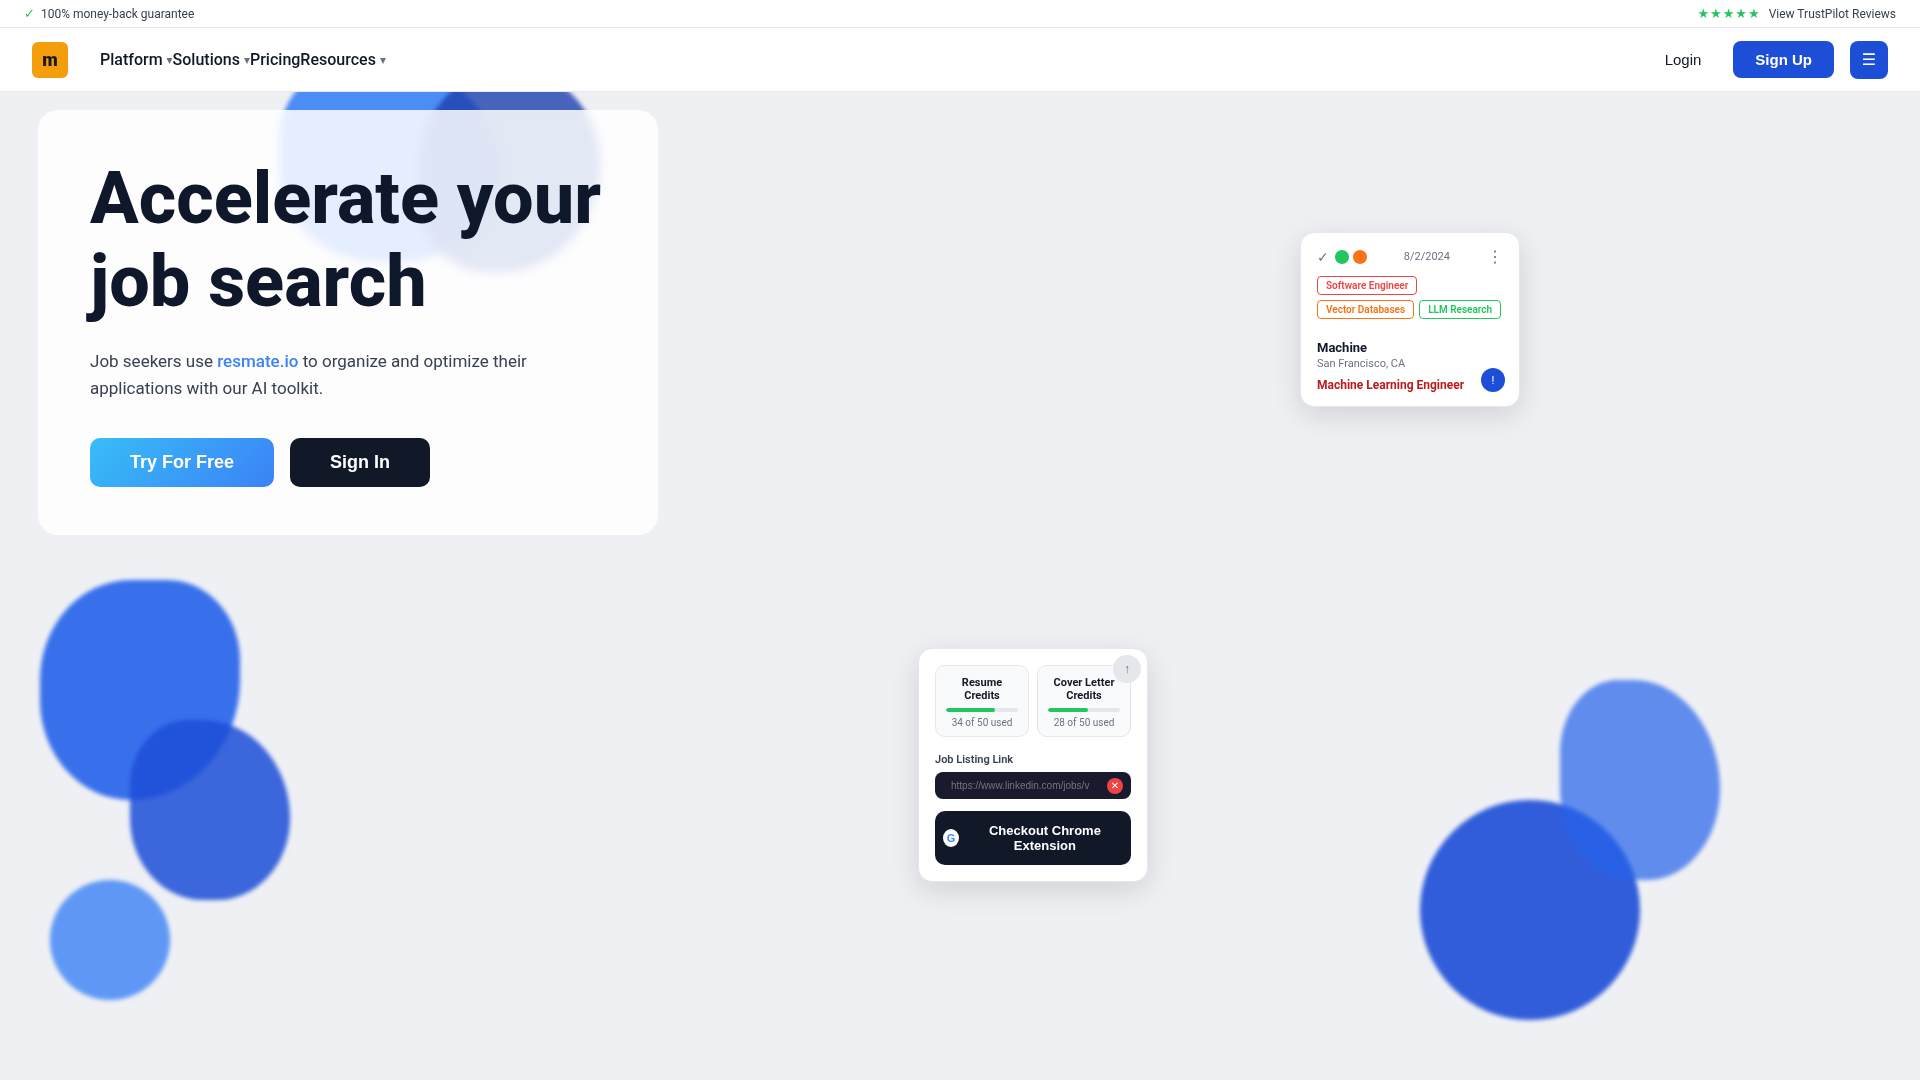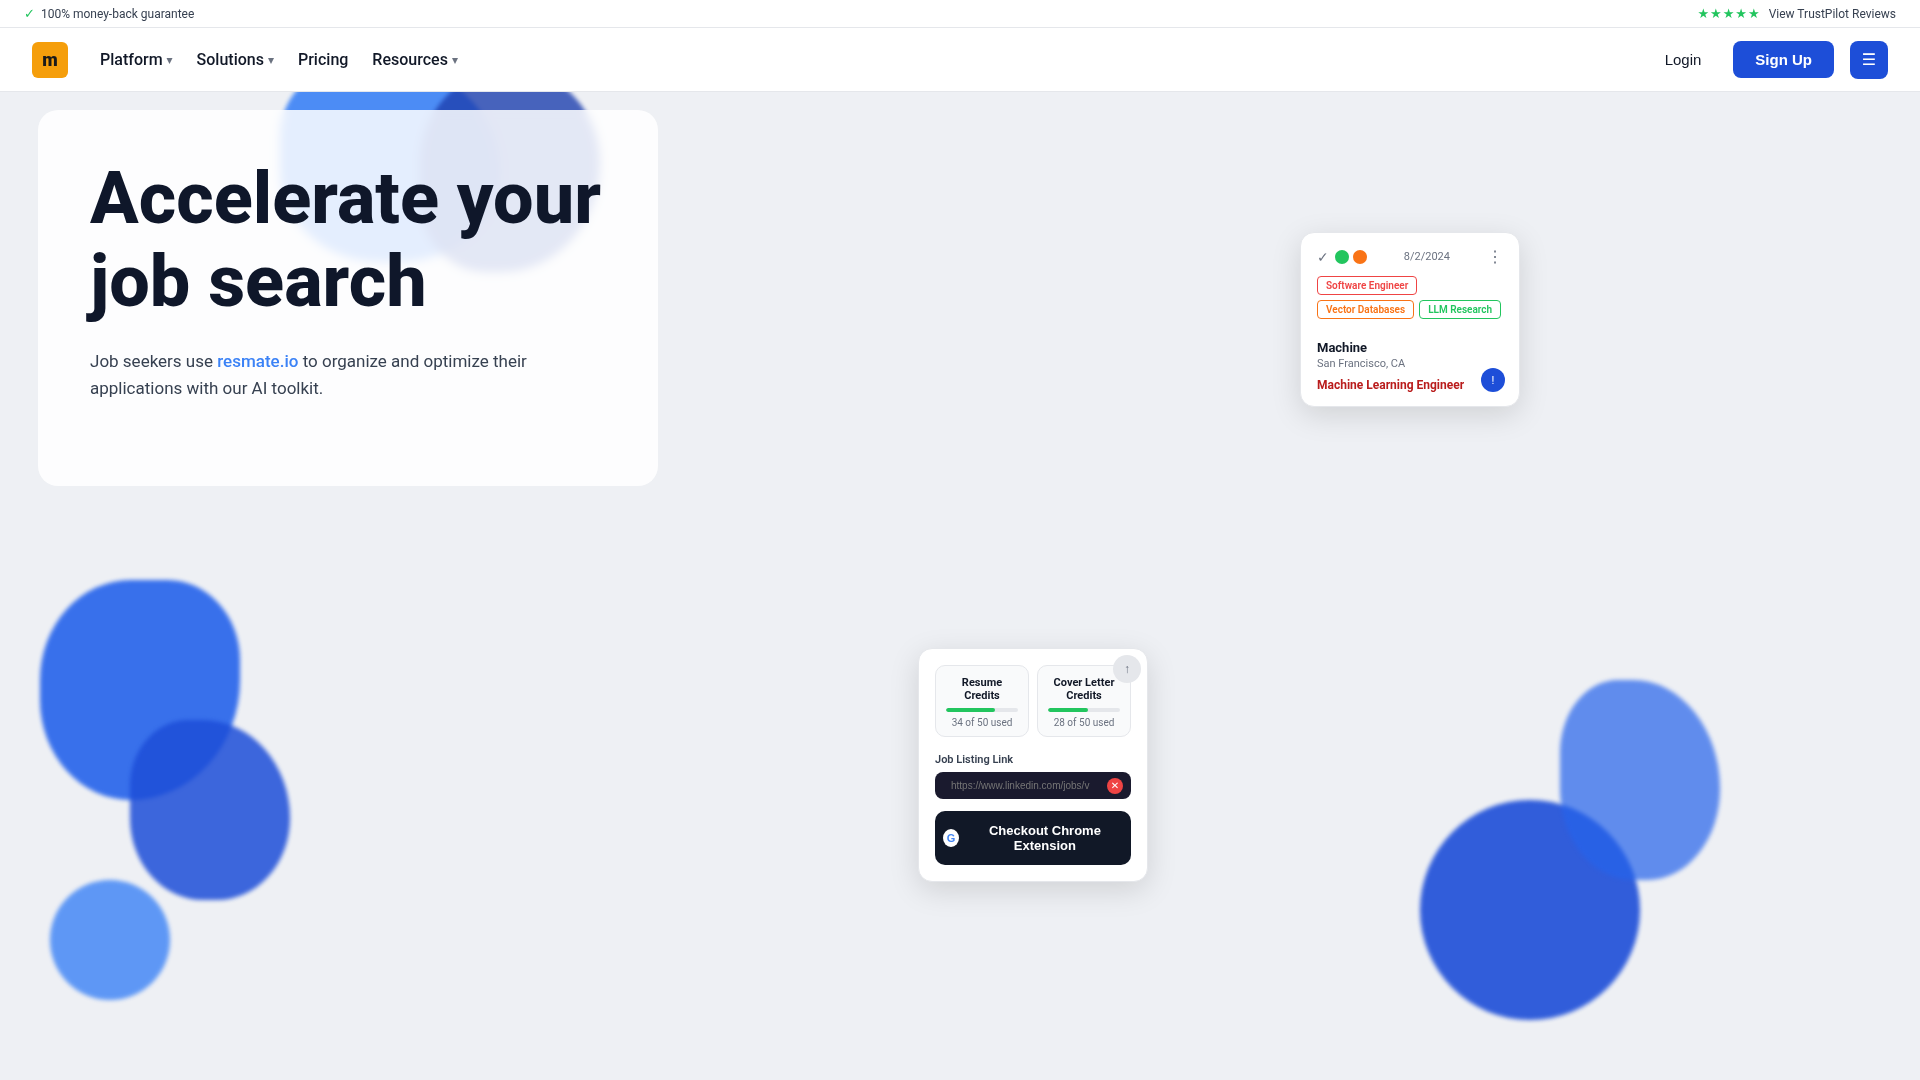--- a/index.html
+++ b/index.html
@@ -68,21 +68,20 @@
       display: flex;
       align-items: center;
       justify-content: center;
       font-weight: 900;
       font-size: 18px;
       color: #1a1a1a;
     }
     .nav-items {
       display: flex;
       align-items: center;
-      gap: 24px;
     }
     .nav-item {
       display: flex;
       align-items: center;
       gap: 4px;
       font-size: 16px;
       font-weight: 500;
       color: #111827;
       cursor: pointer;
       text-decoration: none;
@@ -525,20 +524,24 @@
   <div class="hero-card">
     <h1 class="hero-title">
       <span>Accelerate your</span><br>
       <span>job search</span>
     </h1>
     <p class="hero-description">
       <span>Job seekers use</span>
       <a href="#">resmate.io</a>
       <span>to organize and optimize their applications with our AI toolkit.</span>
     </p>
+    <div class="hero-buttons">
+      <button class="btn-try">Try For Free</button>
+      <button class="btn-signin">Sign In</button>
+    </div>
   </div>
 
   <div class="job-card">
     <div class="job-card-header">
       <div class="job-card-status">
         <span class="check-icon">✓</span>
         <div class="status-dots">
           <div class="dot dot-green"></div>
           <div class="dot dot-orange"></div>
         </div>

